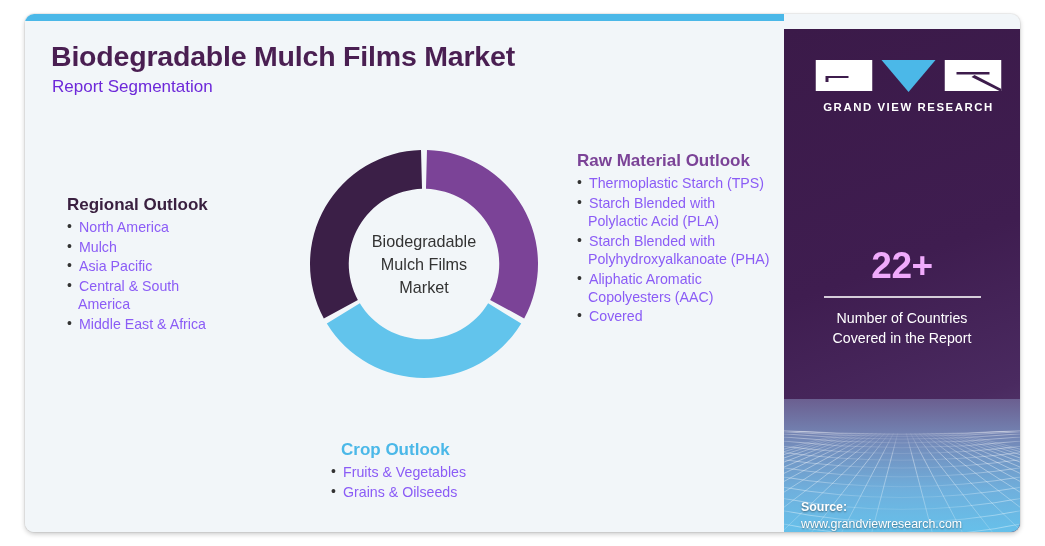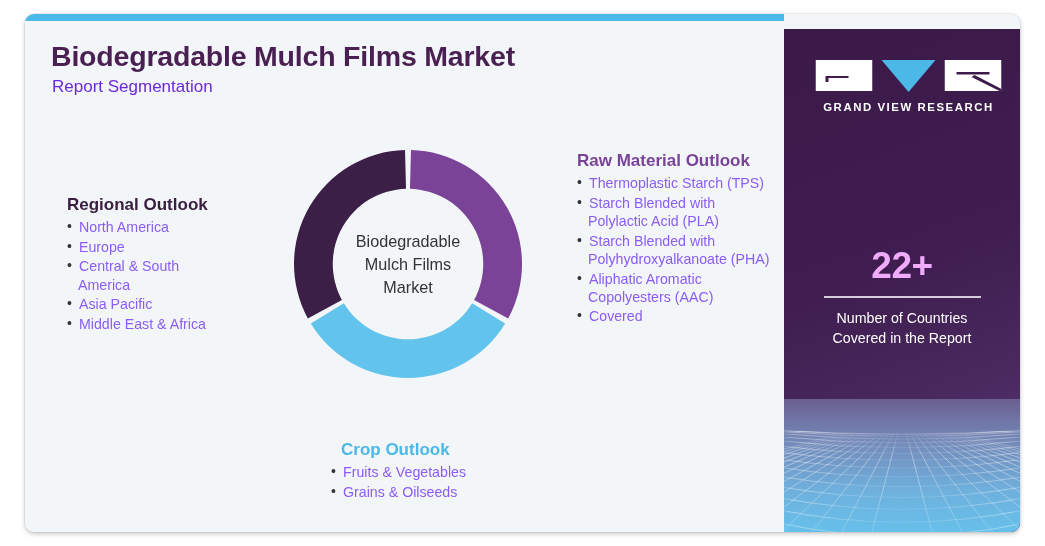--- a/index.html
+++ b/index.html
@@ -106,21 +106,21 @@
 
   #raw-material-outlook { left: 552px; top: 136px; width: 225px; }
   #raw-material-outlook .outlook-heading { color: #7b4397; }
 
   #crop-outlook { left: 306px; top: 425px; width: 215px; }
   #crop-outlook .outlook-heading { color: #4bb8e8; margin-left: 10px; }
 
   
   #donut-chart {
     position: absolute;
-    left: 267px;
+    left: 283px;
     top: 134px;
     width: 232px;
     height: 232px;
     text-decoration: underline;
   }
   #donut-center-label {
     position: absolute;
     left: 0;
     top: 0;
     width: 232px;
@@ -236,23 +236,23 @@
 
   <div id="left-panel">
 
     <div id="page-title">Biodegradable Mulch Films Market</div>
     <div id="page-subtitle">Report Segmentation</div>
 
     <div class="outlook-block" id="regional-outlook">
       <div class="outlook-heading">Regional Outlook</div>
       <ul class="outlook-list">
         <li><span>North America</span></li>
-        <li><span>Europe</span></li>
+        <li><span>Mulch</span></li>
+        <li><span>Asia Pacific</span></li>
         <li><span>Central &amp; South</span><span class="cont">America</span></li>
-        <li><span>Asia Pacific</span></li>
         <li><span>Middle East &amp; Africa</span></li>
       </ul>
     </div>
 
     <div class="outlook-block" id="raw-material-outlook">
       <div class="outlook-heading">Raw Material Outlook</div>
       <ul class="outlook-list">
         <li><span>Thermoplastic Starch (TPS)</span></li>
         <li><span>Starch Blended with</span><span class="cont">Polylactic Acid (PLA)</span></li>
         <li><span>Starch Blended with</span><span class="cont">Polyhydroxyalkanoate (PHA)</span></li>
@@ -376,15 +376,19 @@
 
     <div id="stat-block">
       <div id="stat-value">22+</div>
       <div id="stat-divider"></div>
       <div id="stat-caption">
         <div>Number of Countries</div>
         <div>Covered in the Report</div>
       </div>
     </div>
 
+    <div id="source-block">
+      <span id="source-label">Source:</span>
+      <span id="source-url">www.grandviewresearch.com</span>
+    </div>
   </div>
 
 </div>
 
 </body></html>

